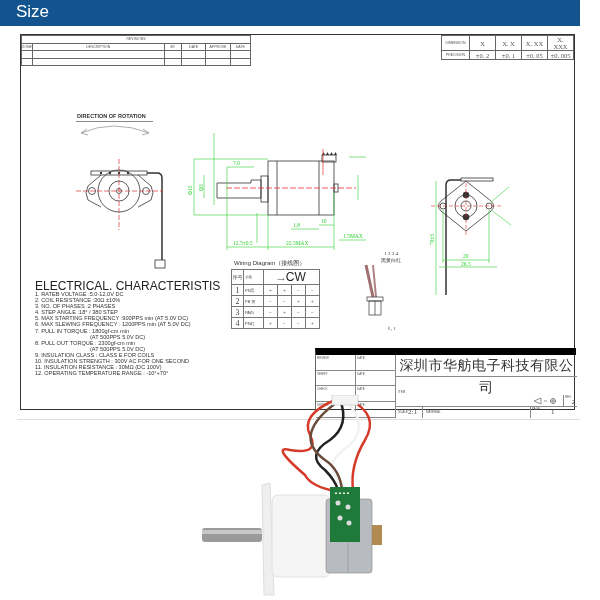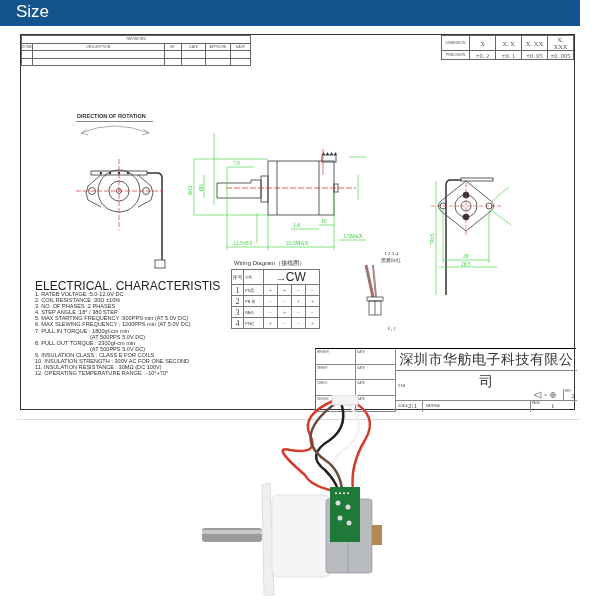--- a/index.html
+++ b/index.html
@@ -37,21 +37,21 @@
   .wd-table td { border: 1px solid #777; height: 11px; text-align: center; padding: 0; }
   .wd-table td.num { width: 12px; font-family: "Liberation Serif", serif; font-size: 8px; }
   .wd-table td.nm { width: 20px; text-align: left; padding-left: 1px; font-size: 4px; }
   .wd-table td.s { width: 14px; color: #777; }
   .wd-table .cw { font-size: 12px; color: #222; }
 
   .conn-labels { position: absolute; left: 360px; top: 215px; font-size: 5px; color: #333; text-align: center; line-height: 7px; font-family: "Liberation Serif", serif; }
   .conn-foot { position: absolute; left: 367px; top: 291px; font-size: 5px; color: #444; font-family: "Liberation Serif", serif; }
 
   
-  .tb { position: absolute; left: 294px; top: 313px; width: 261px; height: 63px; border-top: 1px solid #000000; border-left: 1px solid #666; padding-left: 28px; }
+  .tb { position: absolute; left: 294px; top: 313px; width: 261px; height: 63px; border-top: 7px solid #000000; border-left: 1px solid #666; padding-left: 28px; }
   .tb-left { position: absolute; left: 0; top: 0; width: 80px; height: 63px; }
   .tb-cell { position: absolute; border-right: 1px solid #888; border-bottom: 1px solid #888; font-size: 3px; color: #555; padding: 1px; }
   .tb-company { position: absolute; left: 80px; top: 0; width: 181px; height: 22px; border-bottom: 1px solid #888; font-family: "Liberation Serif", serif; font-size: 14px; text-align: center; line-height: 22px; color: #333; letter-spacing: 0.5px; }
   .tb-title { position: absolute; left: 80px; top: 22px; width: 181px; height: 12px; border-bottom: 1px solid #888; }
   .tb-title .l { position: absolute; left: 2px; top: 1px; font-size: 3px; color: #555; }
   .tb-title .v { position: absolute; left: 30px; top: 1px; font-family: "Liberation Serif", serif; font-size: 8px; color: #444; }
   .tb-item { position: absolute; left: 80px; top: 34px; width: 181px; height: 18px; border-bottom: 1px solid #888; }
   .tb-item .l { position: absolute; left: 2px; top: 1px; font-size: 3px; color: #555; }
   .tb-item .rev { position: absolute; right: 0; top: 6px; width: 14px; height: 12px; border-left: 1px solid #888; }
   .tb-item .rev .l2 { position: absolute; left: 1px; top: 0; font-size: 3px; color: #555; }

